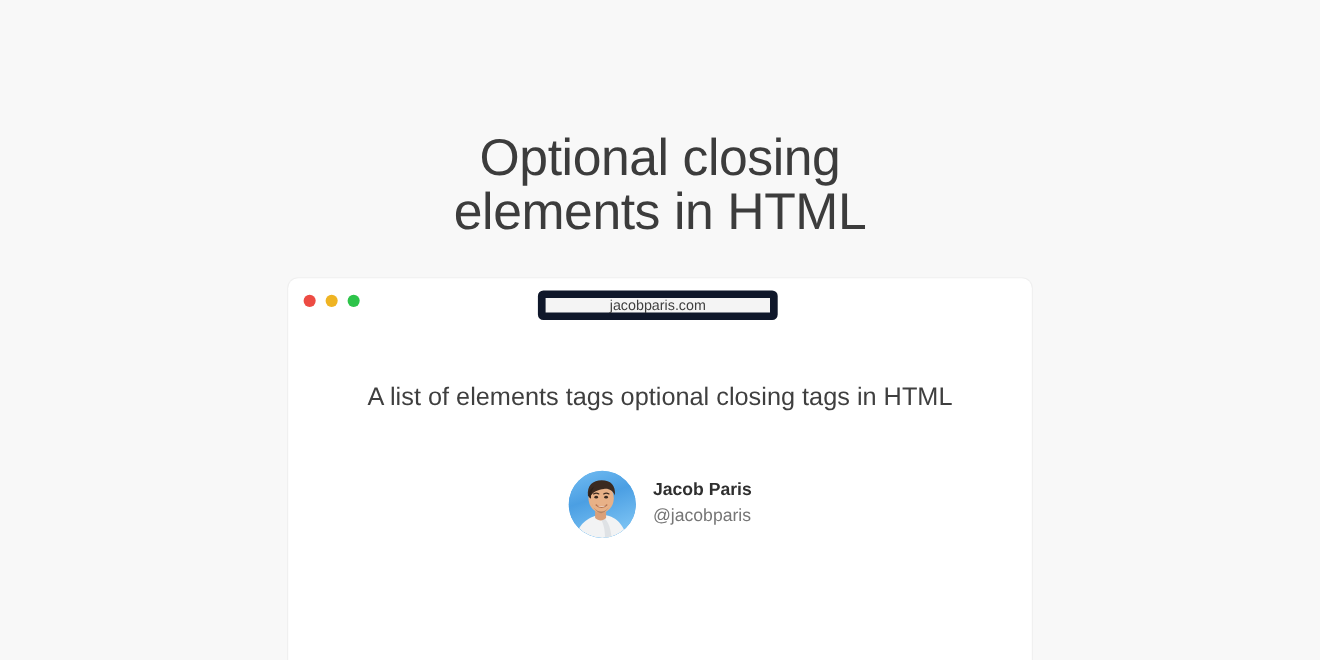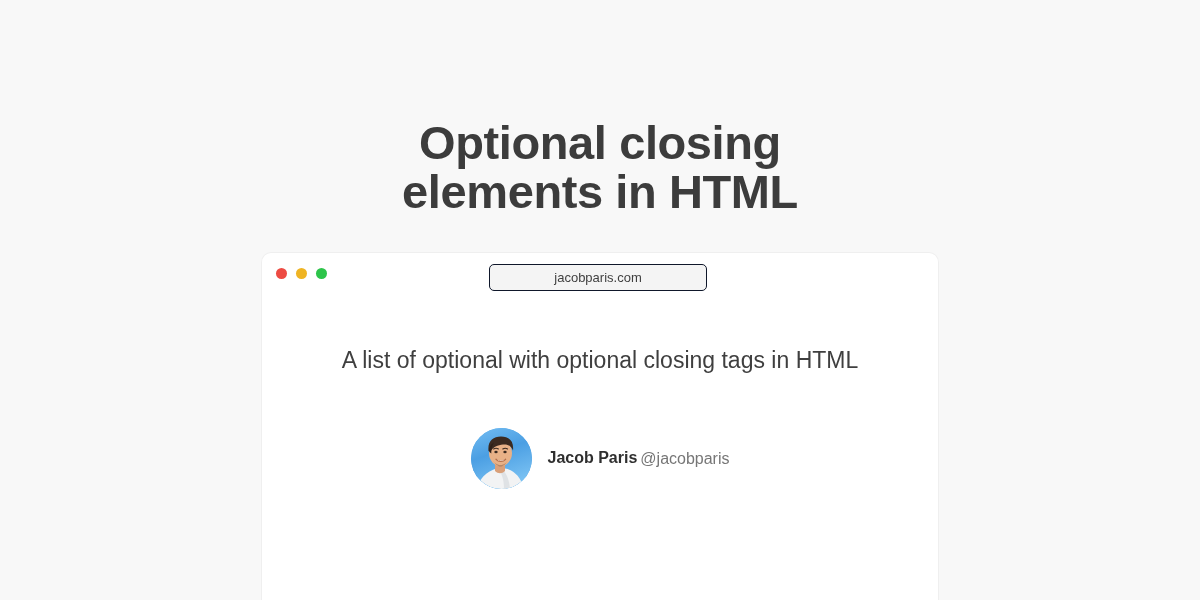--- a/index.html
+++ b/index.html
@@ -23,21 +23,21 @@
 
   
   .headline {
     position: absolute;
     top: 118px;
     left: 0;
     width: 1200px;
     text-align: center;
     font-size: 47px;
     line-height: 49px;
-    font-weight: bold;
+    font-weight: normal;
     color: #3c3c3c;
     letter-spacing: -0.4px;
     white-space: pre-line;
   }
 
   
   .browser-card {
     position: absolute;
     left: 262px;
     top: 253px;
@@ -74,21 +74,21 @@
   .dot-yellow { background: #efb423; }
   .dot-green  { background: #2dc44a; }
 
   .url-bar {
     position: absolute;
     left: 227px;
     top: 11px;
     width: 218px;
     height: 27px;
     background: #f4f4f4;
-    border: 1px solid #0f172a;
+    border: 7px solid #0f172a;
     border-radius: 5px;
     box-sizing: border-box;
     display: flex;
     align-items: center;
     justify-content: center;
     font-size: 13px;
     color: #3f3f3f;
   }
 
   
@@ -119,21 +119,21 @@
     border-radius: 50%;
     overflow: hidden;
     flex: none;
     background: linear-gradient(170deg, #62b4ee 0%, #3f98e0 55%, #6fbcf0 100%);
     position: relative;
   }
   .avatar svg { display: block; width: 61px; height: 61px; }
 
   .author-text {
     display: flex;
-    flex-direction: row;
+    flex-direction: column;
     justify-content: center;
     gap: 3px;
   }
   .author-name {
     font-size: 16px;
     font-weight: bold;
     color: #2f2f2f;
     line-height: 20px;
   }
   .author-handle {
@@ -161,21 +161,21 @@
       </div>
 
       <div class="url-bar">
         <span>jacobparis.com</span>
       </div>
 
     </div>
 
     <div class="content">
 
-      <div class="subtitle">A list of optional with optional closing tags in HTML</div>
+      <div class="subtitle">A list of elements tags optional closing tags in HTML</div>
 
       <div class="author">
 
         <div class="avatar">
           <svg viewBox="0 0 61 61" xmlns="http://www.w3.org/2000/svg" aria-hidden="true">
             <defs>
               <clipPath id="avClip">
                   <circle cx="30.5" cy="30.5" r="30.5"></circle>
                 </clipPath>
               <linearGradient id="sky" x1="0" y1="0" x2="0.35" y2="1">

